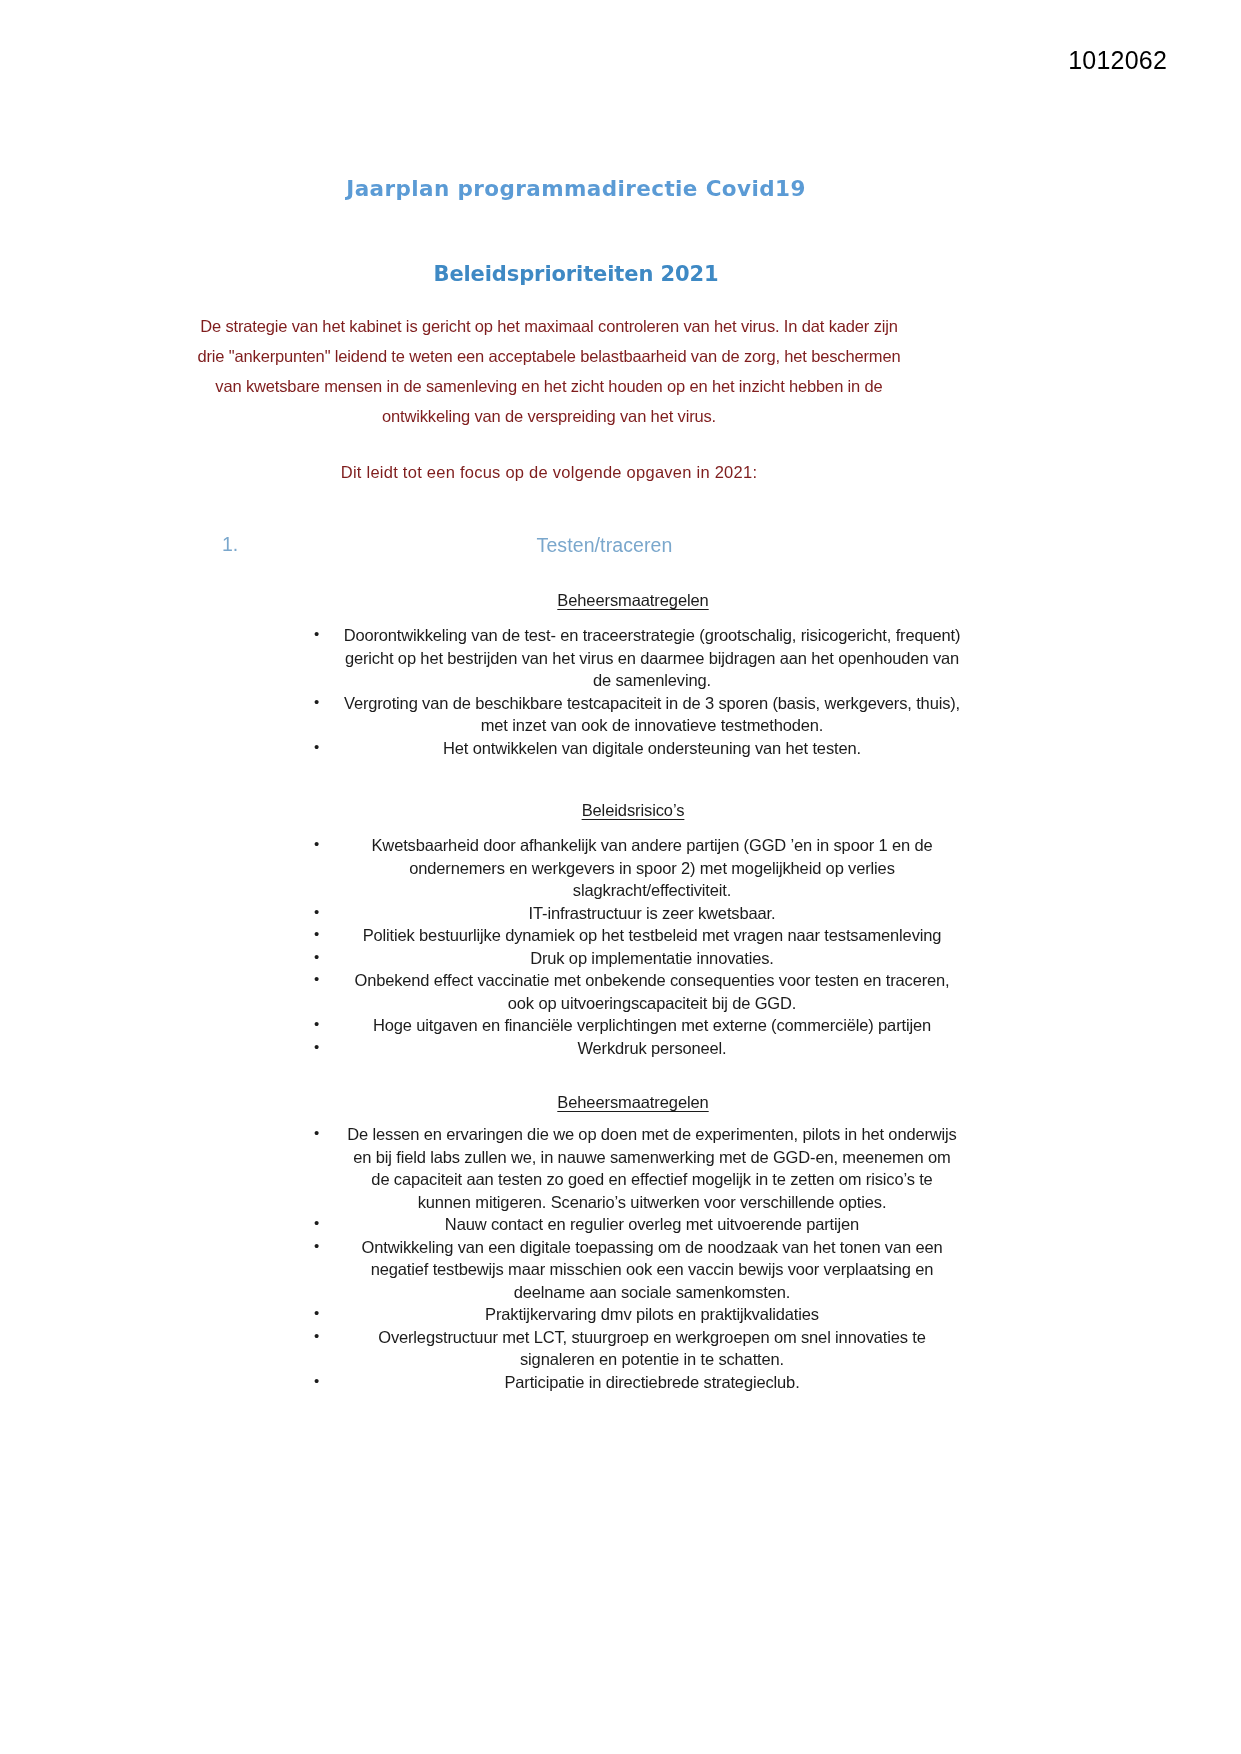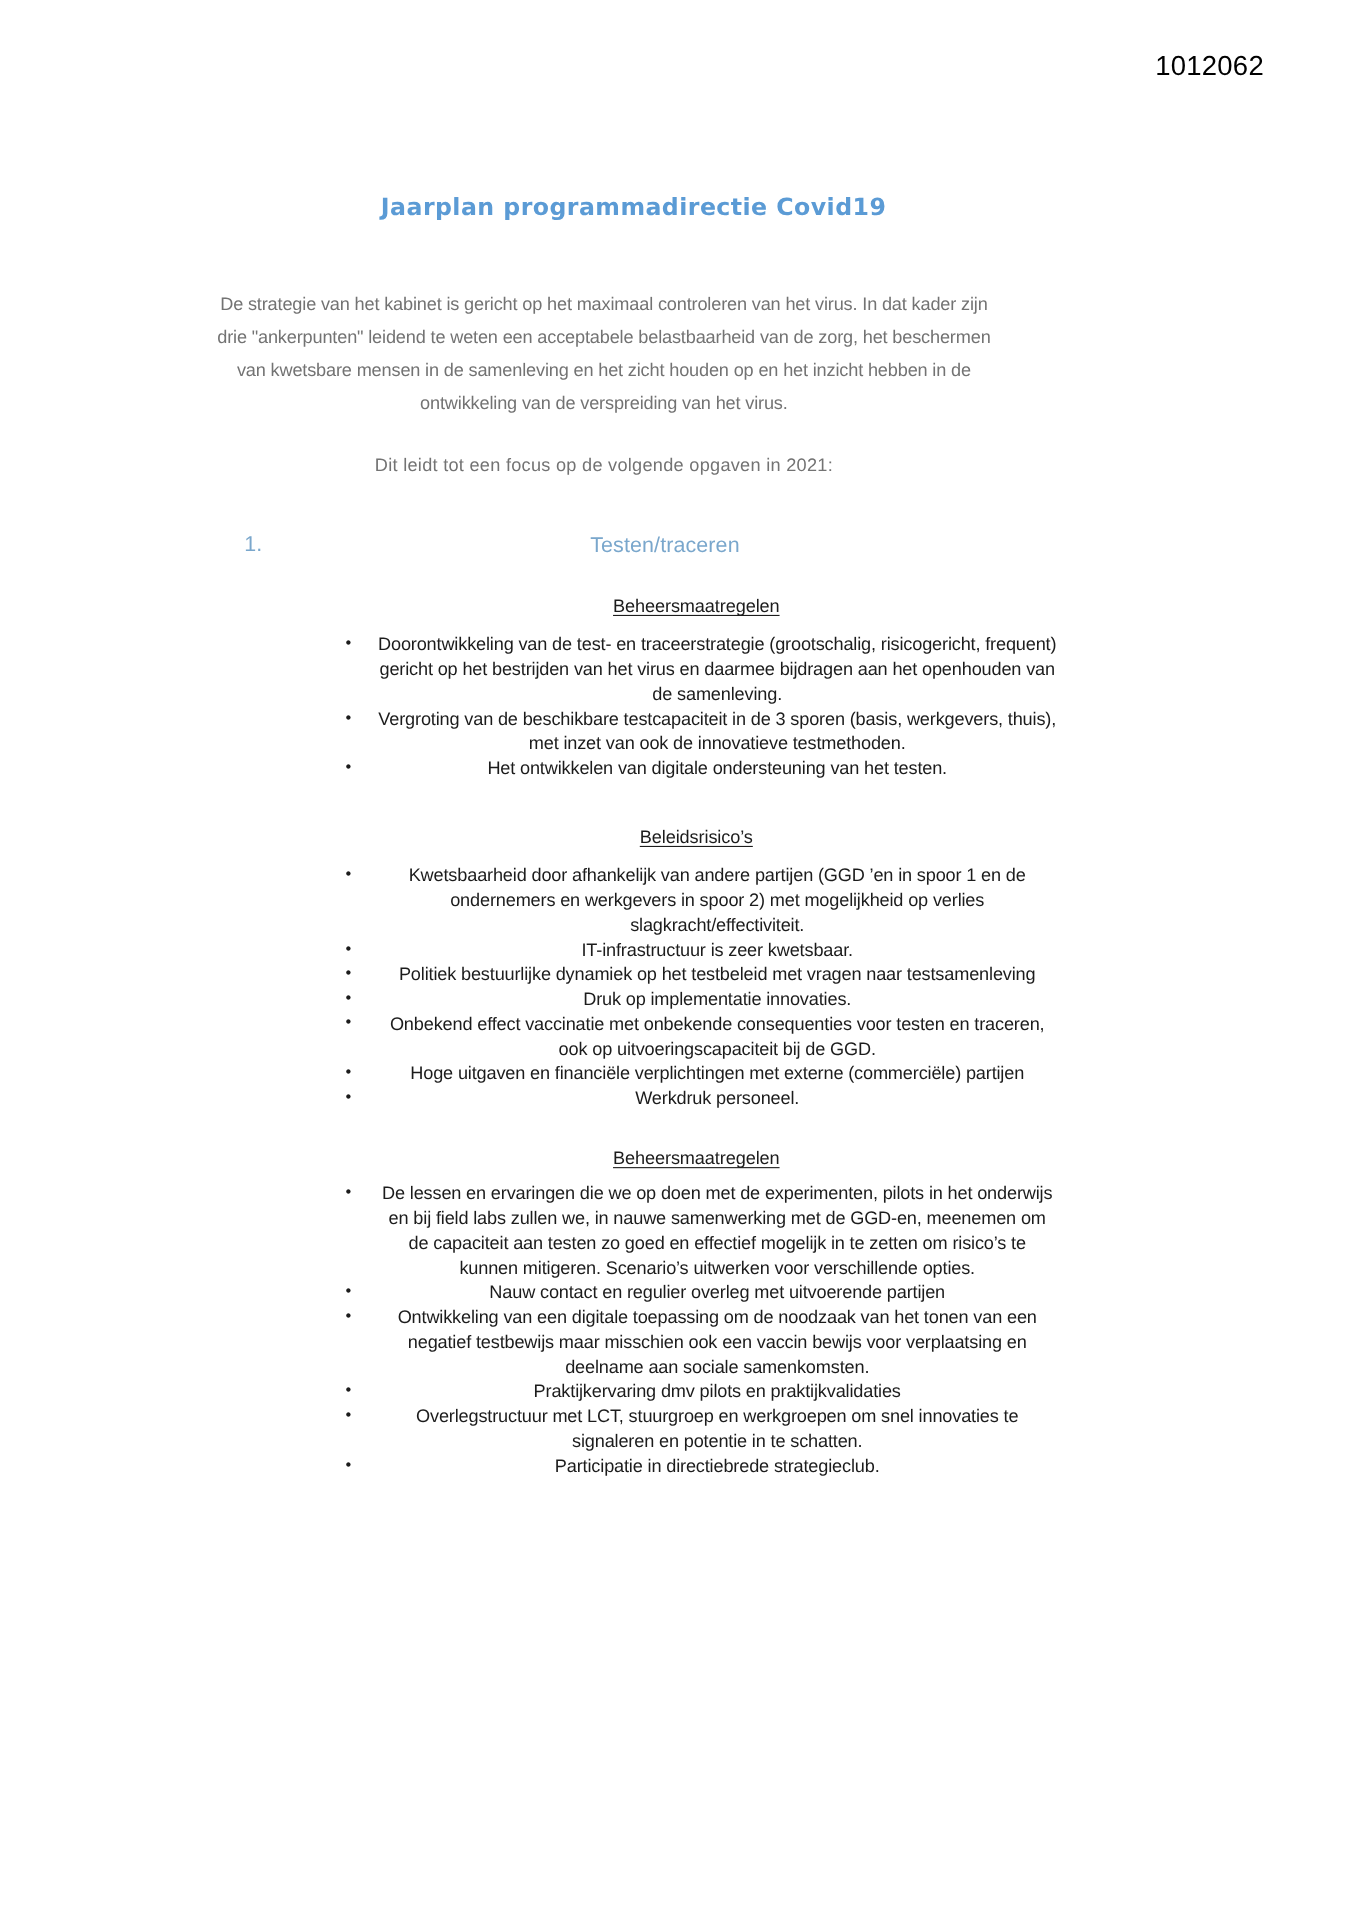--- a/index.html
+++ b/index.html
@@ -18,21 +18,21 @@
     width: 1241px;
     height: 1754px;
     background: #ffffff;
     overflow: hidden;
     box-sizing: border-box;
   }
   
   .page-number {
     position: absolute;
     top: 46px;
-    right: 92px;
+    right: 74px;
     font-family: "Liberation Sans", sans-serif;
     font-size: 25px;
     letter-spacing: 0.2px;
     color: #000000;
     white-space: nowrap;
   }
   
   .content {
     position: absolute;
     left: 191px;
@@ -55,21 +55,21 @@
     font-weight: bold;
     color: #3e89c4;
     letter-spacing: -0.1px;
     margin: 0 0 24px 0;
     line-height: 1.2;
   }
   p.body-text {
     font-family: "Liberation Sans", sans-serif;
     font-size: 16.5px;
     line-height: 30px;
-    color: #737373;
+    color: #7f1d1d;
     margin: 0 0 10px 0;
     letter-spacing: -0.15px;
     max-width: 716px;
   }
   p.body-text.spaced {
     margin-top: 26px;
     letter-spacing: 0.25px;
   }
   
   ol.top-list {
@@ -145,20 +145,21 @@
 <body>
 
 <div class="page">
 
   <div class="page-number">1012062</div>
 
   <div class="content">
 
     <h1 class="doc-title">Jaarplan programmadirectie Covid19</h1>
 
+    <h2 class="section-title">Beleidsprioriteiten 2021</h2>
 
     <p class="body-text">De strategie van het kabinet is gericht op het maximaal controleren van het virus. In dat kader zijn drie "ankerpunten" leidend te weten een acceptabele belastbaarheid van de zorg, het beschermen van kwetsbare mensen in de samenleving en het zicht houden op en het inzicht hebben in de ontwikkeling van de verspreiding van het virus.</p>
 
     <p class="body-text spaced">Dit leidt tot een focus op de volgende opgaven in 2021:</p>
 
     <ol class="top-list">
       <li>
         <span class="num-marker">1.</span>
         <span class="num-title">Testen/traceren</span>
 

